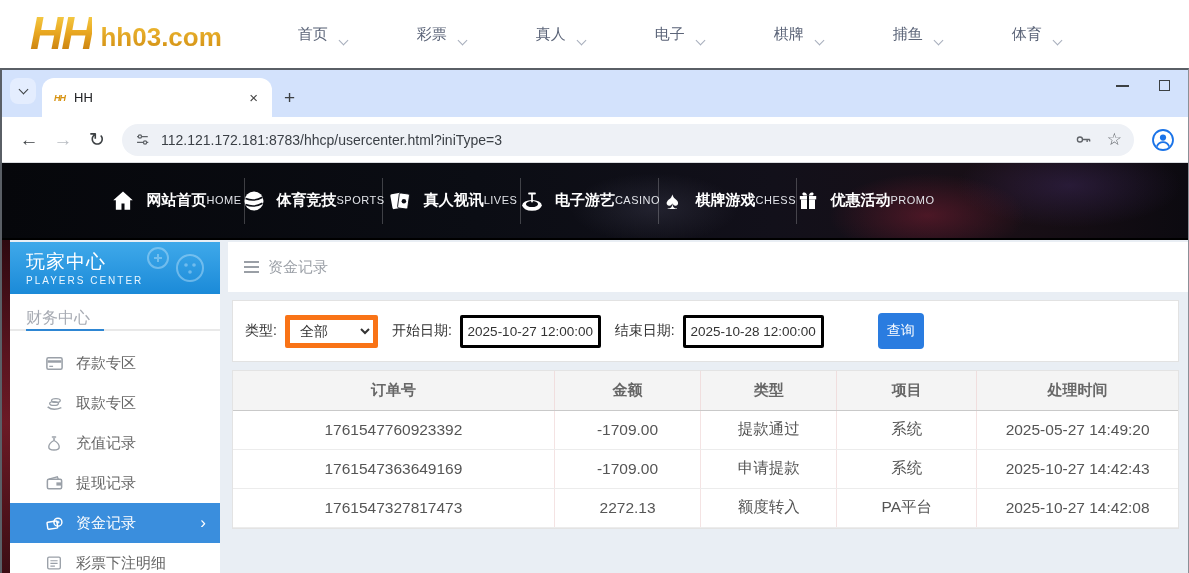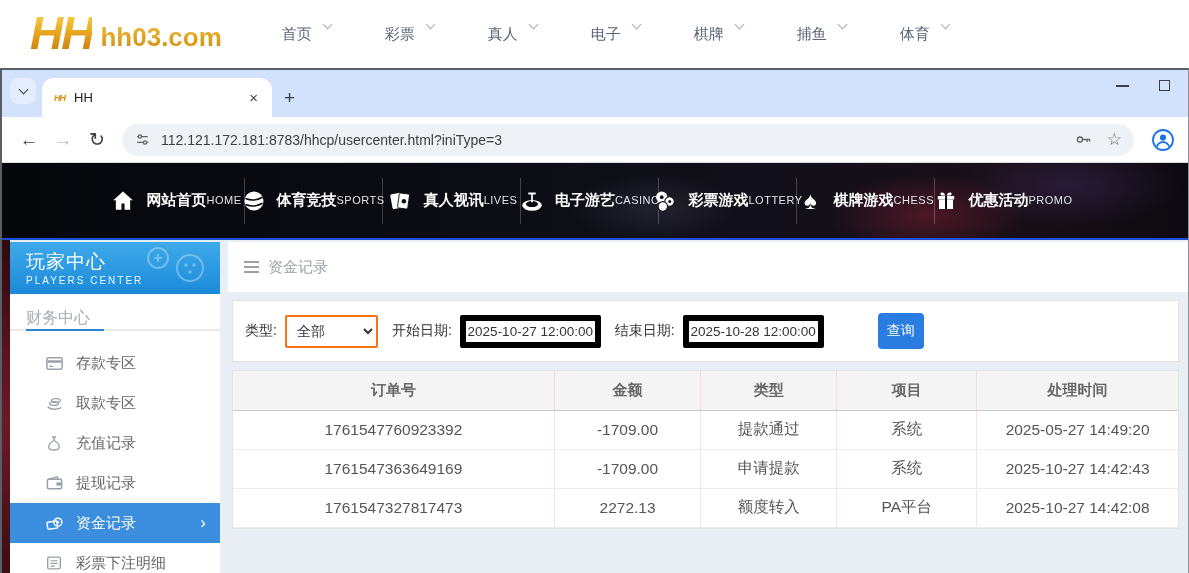--- a/index.html
+++ b/index.html
@@ -1,30 +1,30 @@
 <!DOCTYPE html>
 <html><head>
 <meta charset="utf-8">
 <style>
   * { margin:0; padding:0; box-sizing:border-box; }
   html,body { width:1189px; height:573px; overflow:hidden; }
   body { font-family:"Liberation Sans","DejaVu Sans",sans-serif; background:#fff; }
-  .screen { position:relative; width:1189px; height:573px; overflow:hidden; background:#1d4ed8; }
+  .screen { position:relative; width:1189px; height:573px; overflow:hidden; background:#000000; }
 
   
   .site-header { position:absolute; top:0; left:0; width:100%; height:68px; background:#fff; display:flex; align-items:center; }
   .logo { display:flex; align-items:flex-end; margin-left:30px; cursor:pointer; }
   .logo-hh { font-size:46px; font-weight:bold; font-style:italic; line-height:0.9;
     background:linear-gradient(180deg,#f6cf4a 0%,#e9a821 45%,#c4790b 100%);
     -webkit-background-clip:text; background-clip:text; -webkit-text-fill-color:transparent; color:#dd9a18; letter-spacing:-2px;}
   .logo-domain { font-size:26px; font-weight:bold; margin-left:8px; margin-bottom:2px;
     background:linear-gradient(180deg,#f0bc35 0%,#cf8b10 100%);
     -webkit-background-clip:text; background-clip:text; -webkit-text-fill-color:transparent; color:#d79313;}
   .site-nav { display:flex; margin-left:60px; }
-  .site-nav-item { display:flex; align-items:flex-start; gap:12px; width:103px; color:#5b6478; font-size:15px; cursor:pointer; }
+  .site-nav-item { display:flex; align-items:flex-end; gap:12px; width:103px; color:#5b6478; font-size:15px; cursor:pointer;margin-left:16px; }
   .chev { width:7px; height:7px; border-right:1.6px solid #a7aebc; border-bottom:1.6px solid #a7aebc; transform:rotate(45deg); margin-top:-4px; }
 
   
   .browser { position:absolute; top:68px; left:0; right:0; bottom:0; border-left:2px solid #5a5f66; border-top:2px solid #5a5f66; border-right:1px solid #8b9097; }
 
   
   .titlebar { height:47px; background:#d3e2fc; position:relative; display:flex; align-items:flex-end; }
   .tabsearch-btn { position:absolute; left:8px; top:8px; width:26px; height:26px; border-radius:8px; background:#e4edfe; display:flex; align-items:center; justify-content:center; cursor:pointer; }
   .tabsearch-btn .chev { border-color:#3c4043; margin-top:-3px; }
   .tab { margin-left:40px; width:230px; height:39px; background:#fff; border-radius:12px 12px 0 0; display:flex; align-items:center; padding:0 10px 0 12px; }
@@ -85,22 +85,22 @@
 
   
   .main { position:absolute; left:226px; top:2px; right:0; bottom:0; }
   .breadcrumb-bar { height:50px; background:#fff; display:flex; align-items:center; padding-left:16px; }
   .hamburger { width:15px; display:flex; flex-direction:column; gap:3px; margin-right:9px; }
   .hamburger i { height:2px; background:#9a9fa6; }
   .breadcrumb-text { color:#9a9fa6; font-size:15px; }
 
   .filter-panel { margin:8px 9px 0 4px; height:62px; background:#fff; border:1px solid #e2e2e2; display:flex; align-items:center; padding-left:12px; }
   .f-label { color:#333; font-size:14px; margin-right:8px; }
-  .type-select { width:93px; height:33px; border:2px solid #f97316; border-radius:2px; font-size:14px; color:#333; padding-left:6px; background:#fff; margin-right:14px; font-family:inherit; }
-  .date-input { width:141px; height:33px; border:6px solid #000000; border-radius:2px; font-size:13.5px; color:#333; text-align:center; margin-right:14px; font-family:inherit; }
+  .type-select { width:93px; height:33px; border:5px solid #f97316; border-radius:2px; font-size:14px; color:#333; padding-left:6px; background:#fff; margin-right:14px; font-family:inherit; }
+  .date-input { width:141px; height:33px; border:3px solid #000000; border-radius:2px; font-size:13.5px; color:#333; text-align:center; margin-right:14px; font-family:inherit; }
   .search-btn { width:46px; height:36px; background:#2a7ce0; color:#fff; border:none; border-radius:4px; font-size:14px; cursor:pointer; font-family:inherit;margin-left:40px; }
 
   .table-panel { margin:8px 9px 0 4px; background:#fff; border:1px solid #e3e3e3; }
   table { width:100%; border-collapse:collapse; table-layout:fixed; }
   th { height:39px; background:#f4f4f4; color:#666; font-size:15px; font-weight:bold; border-bottom:1px solid #c9c9c9; border-right:1px solid #f0dede; }
   th:last-child, td:last-child { border-right:none; }
   td { height:39px; text-align:center; color:#555; font-size:15.5px; border-bottom:1px solid #ececec; border-right:1px solid #f4e3e3; background:#fff; }
   col.c1{width:34%;} col.c2{width:15.5%;} col.c3{width:14.4%;} col.c4{width:14.8%;} col.c5{width:21.3%;}
 </style>
 </head>
@@ -233,35 +233,20 @@
           <svg width="26" height="26" viewBox="0 0 24 24">
               <ellipse cx="12" cy="16" rx="9" ry="5" fill="#fff"></ellipse>
               <ellipse cx="12" cy="14.8" rx="5.6" ry="2.8" fill="#0b0d14"></ellipse>
               <rect x="11.2" y="5.2" width="1.6" height="8" fill="#fff"></rect>
               <rect x="8.4" y="4.2" width="7.2" height="1.7" rx=".85" fill="#fff"></rect>
             </svg>
         </span>
         <span class="gnav-text">
             <span class="gnav-zh">电子游艺</span>
             <span class="gnav-en">CASINO</span>
-          </span>
-      </div>
-      <div class="gnav-item">
-        <span class="gnav-icon">
-          <svg width="26" height="26" viewBox="0 0 24 24">
-              <circle cx="9" cy="8.5" r="5.2" fill="#fff"></circle>
-              <circle cx="16.2" cy="12.5" r="4.4" fill="#fff" stroke="#0b0d14" stroke-width="1"></circle>
-              <circle cx="10" cy="17" r="4.4" fill="#fff" stroke="#0b0d14" stroke-width="1"></circle>
-              <circle cx="9" cy="8.5" r="1.7" fill="#0b0d14"></circle>
-              <circle cx="16.4" cy="12.5" r="1.4" fill="#0b0d14"></circle>
-            </svg>
-        </span>
-        <span class="gnav-text">
-            <span class="gnav-zh">彩票游戏</span>
-            <span class="gnav-en">LOTTERY</span>
           </span>
       </div>
       <div class="gnav-item">
         <span class="gnav-icon spade-glyph">♠</span>
         <span class="gnav-text">
             <span class="gnav-zh">棋牌游戏</span>
             <span class="gnav-en">CHESS</span>
           </span>
       </div>
       <div class="gnav-item">

